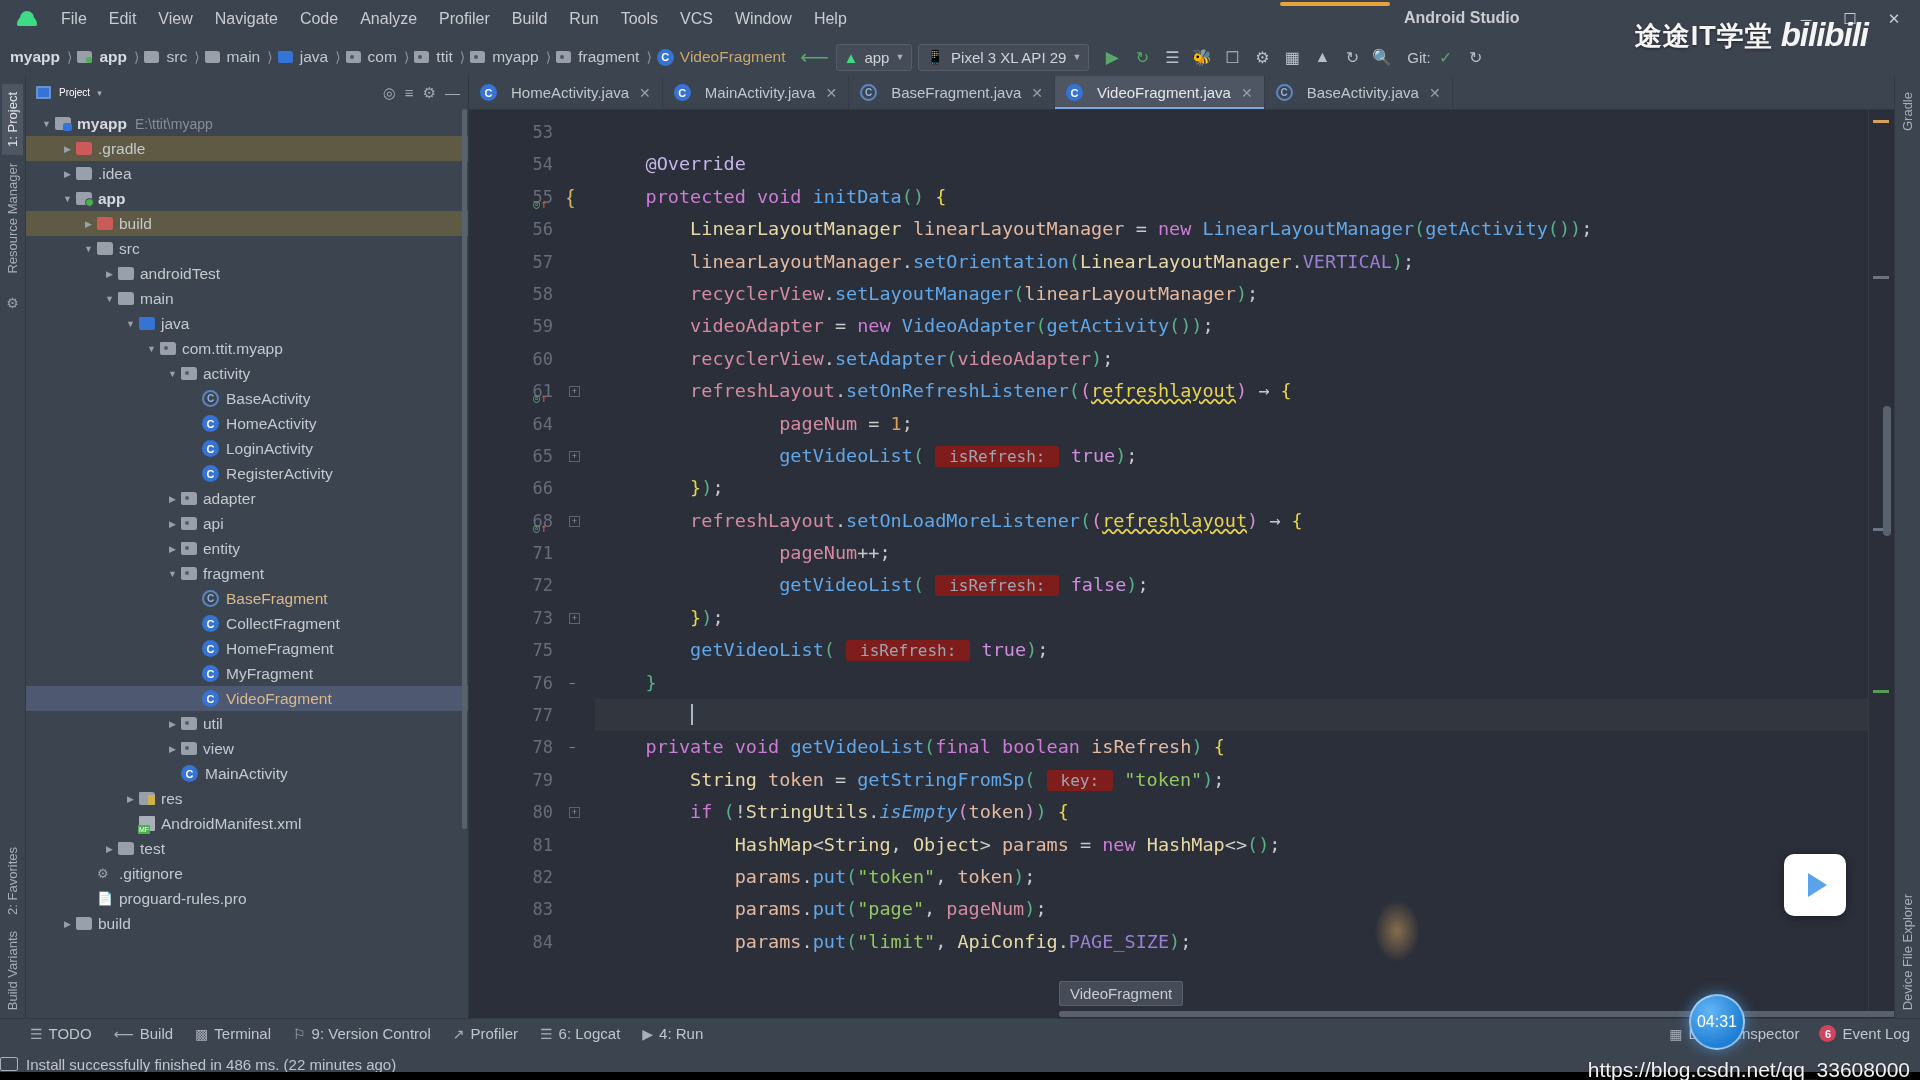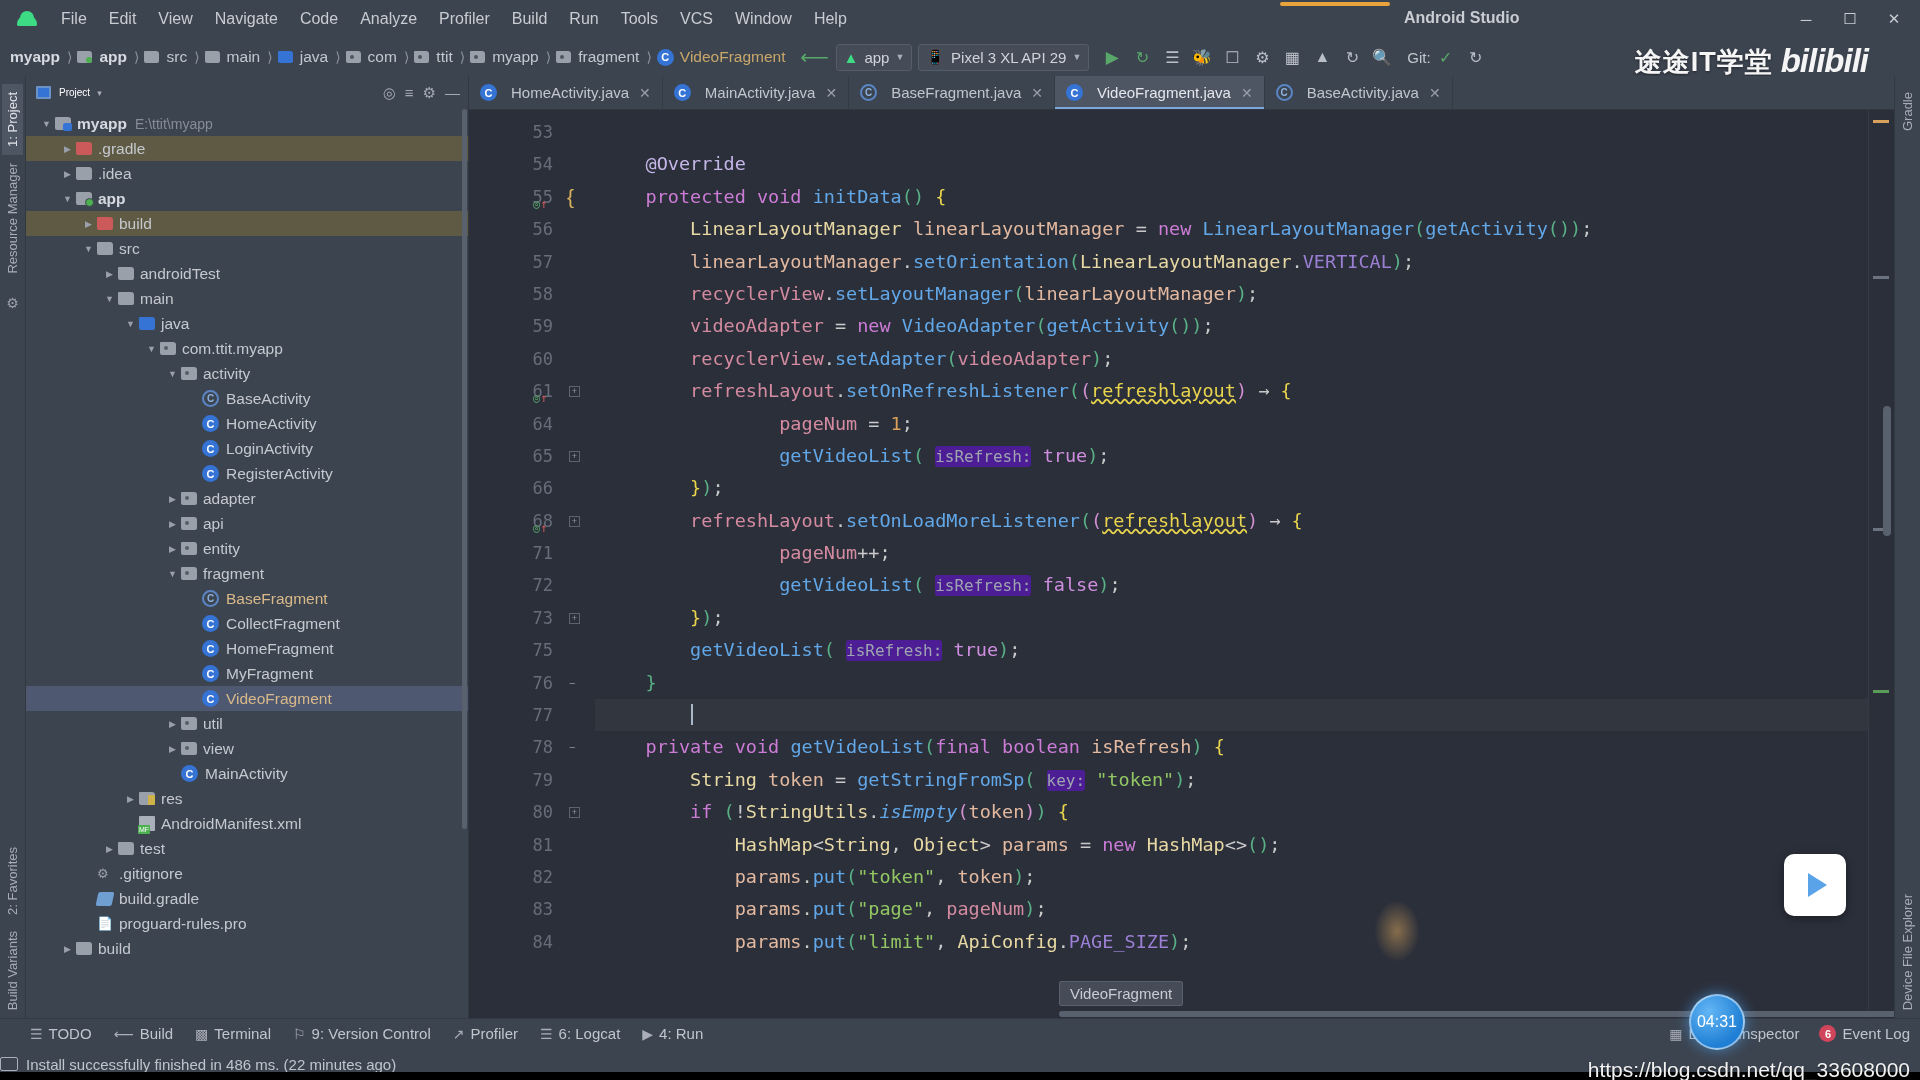--- a/index.html
+++ b/index.html
@@ -134,21 +134,20 @@
   .combo .caret { font-size: 9px; color: #aab0ba; }
   .run-green { color: #59a869; font-size: 17px; }
   .git-label { font-size: 15px; color: #c4c8ce; margin-left: 10px; }
   .check-green { color: #59a869; }
 
   .bili-logo {
     position: absolute;
     right: 52px; top: -22px;
     display: flex; align-items: flex-end; gap: 8px;
     pointer-events: none;
-    margin-top: 26px;
   }
   .bili-cn {
     font-size: 27px; color: #ffffff; font-weight: bold;
     letter-spacing: 1px; opacity: 0.95;
     text-shadow: 0 1px 3px rgba(0,0,0,.5);
   }
   .bili-word {
     font-size: 33px; color: #ffffff; font-weight: bold;
     font-style: italic; letter-spacing: -1px; opacity: .95;
   }
@@ -354,22 +353,22 @@
   .mth { color: #62a8e8; }        
   .str { color: #93c763; }        
   .num { color: #d9a05b; }        
   .ann { color: #c5b6e8; }        
   .pun { color: #c9c9c9; }
   .br1 { color: #e8d44d; }
   .br2 { color: #d18fd0; }
   .br3 { color: #59b085; }
   .cst { color: #9b7fd4; }
   .hint {
-    background: #4c1d95; color: #9ea5b0;
-    border-radius: 3px; padding: 1px 0;
+    background: #7f1d1d; color: #9ea5b0;
+    border-radius: 3px; padding: 1px 14px;
     font-size: 16px;
   }
   .lamb {
     color: #e8d44d;
     text-decoration: underline; text-decoration-style: wavy;
     text-decoration-color: #e8d44d;
   }
   .italic { font-style: italic; }
 
   
@@ -798,26 +797,20 @@
             <span style="display:inline-block;width:77px"></span>
             <span class="tw">▶</span>
             <span class="fico"></span>
             <span class="tlabel ">test</span>
           </div>
           <div class="trow">
             <span style="display:inline-block;width:56px"></span>
             <span class="tw"></span>
             <span class="gico">⚙</span>
             <span class="tlabel ">.gitignore</span>
-          </div>
-          <div class="trow">
-            <span style="display:inline-block;width:56px"></span>
-            <span class="tw"></span>
-            <span class="gradle-ico"></span>
-            <span class="tlabel ">build.gradle</span>
           </div>
           <div class="trow">
             <span style="display:inline-block;width:56px"></span>
             <span class="tw"></span>
             <span class="gico">📄</span>
             <span class="tlabel ">proguard-rules.pro</span>
           </div>
           <div class="trow">
             <span style="display:inline-block;width:35px"></span>
             <span class="tw">▶</span>

